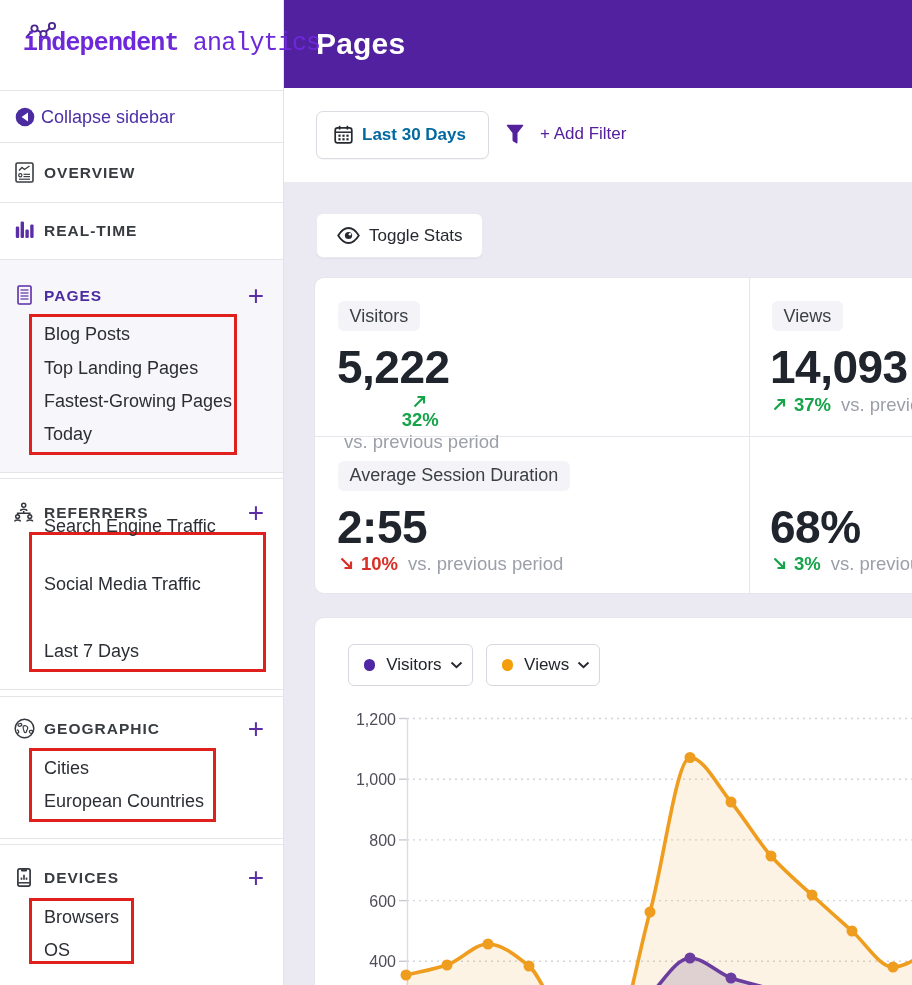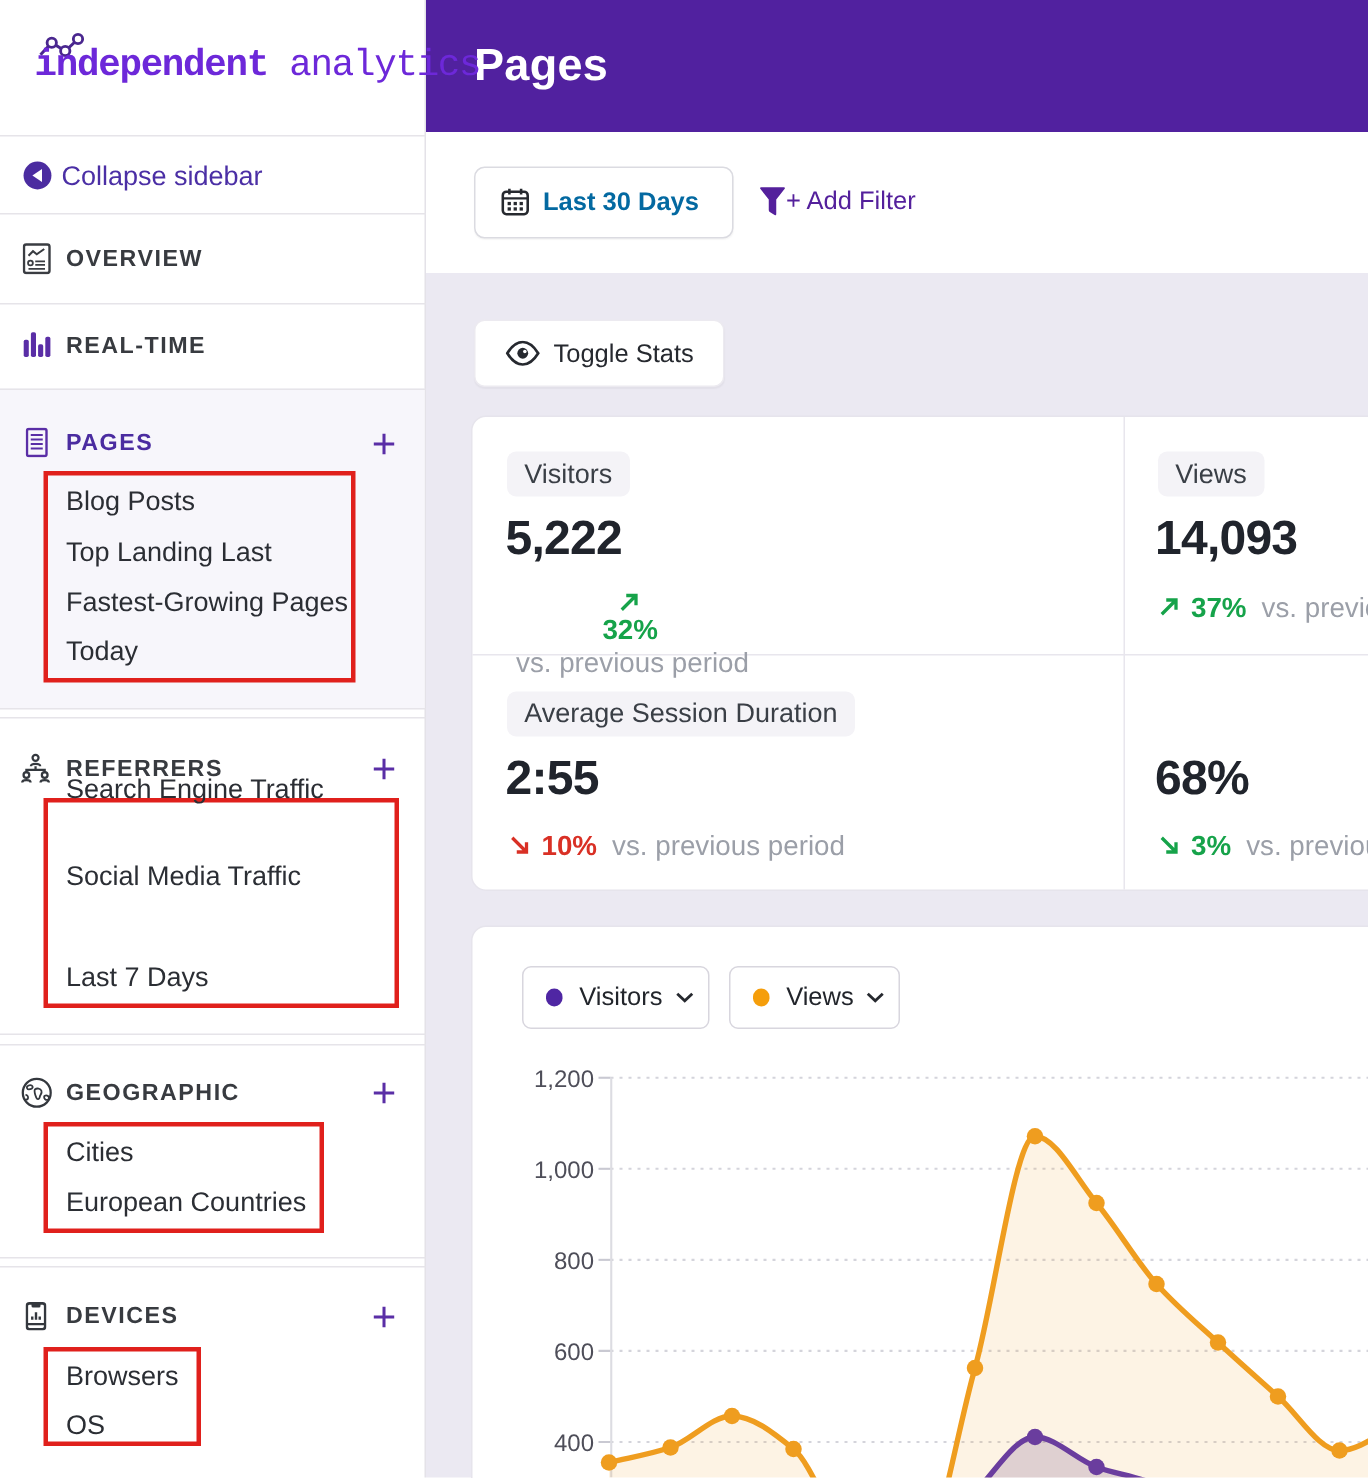--- a/index.html
+++ b/index.html
@@ -10,32 +10,32 @@
 #header { left:284px; top:0; width:628px; height:88px; background:#51219F; }
 #header h1 { position:absolute; left:32px; top:50%; transform:translateY(-50%);
   color:#fff; font-size:30px; font-weight:bold; letter-spacing:0.2px; }
 #toolbar { left:284px; top:88px; width:628px; height:94px; background:#fff; }
 #graybg { left:284px; top:182px; width:628px; height:803px; background:#EBE9F2; }
 .btn { position:absolute; background:#fff; border:1px solid #DBDBE1; border-radius:7px;
   display:flex; align-items:center; box-shadow:0 1px 1px rgba(0,0,0,0.04); }
 #datebtn { left:316px; top:111px; width:172.5px; height:47.5px; padding-left:17px; }
 #datebtn span { font-size:17px; font-weight:bold; color:#0369a1; margin-left:9px; }
 #addfilter { left:506px; top:123.5px; display:flex; align-items:center; }
-#addfilter span { color:#54209C; font-size:17px; margin-left:0; }
+#addfilter span { color:#54209C; font-size:17px; margin-left:16px; }
 #togglebtn { left:316px; top:213px; width:167px; height:45px; padding-left:20px;
   border:1px solid #ECEAF0; }
 #togglebtn span { font-size:17px; color:#26292F; margin-left:9px; }
 
 #stats { left:314px; top:277px; width:868px; height:317px; background:#fff;
   border:1px solid #E6E4EC; border-radius:10px; }
 #stats .vline { position:absolute; left:434px; top:0; width:1px; height:100%; background:#E8E6ED; }
 #stats .hline { position:absolute; left:0; top:158px; width:100%; height:1px; background:#E8E6ED; }
 .badge { position:absolute; background:#F4F3F7; border-radius:6px; font-size:18px;
   line-height:21px; color:#3A3F46; padding:4.5px 11.5px; }
-.bignum { position:absolute; font-size:32px; font-weight:bold; color:#20242C; letter-spacing:-0.5px; }
+.bignum { position:absolute; font-size:46px; font-weight:bold; color:#20242C; letter-spacing:-0.5px; }
 .trend { position:absolute; display:flex; align-items:center; font-size:18.5px; }
 .trend b { margin:0 5px 0 7px; }
 .trend .vs { color:#9B9FA8; margin-left:5px; }
 .up b { color:#16A34A; } .down b { color:#D93025; } .downg b { color:#16A34A; }
 
 #chartcard { left:314px; top:617px; width:868px; height:560px; background:#fff;
   border:1px solid #E6E4EC; border-radius:10px; }
 .legbtn { position:absolute; top:26px; height:42px; background:#fff;
   border:1px solid #D8D6DE; border-radius:6px; display:flex; align-items:center;
   padding:0 9px 0 15px; }
@@ -255,21 +255,21 @@
       <line x1="3.5" y1="5" x2="11.5" y2="5"></line>
       <line x1="3.5" y1="8" x2="11.5" y2="8"></line>
       <line x1="3.5" y1="11" x2="11.5" y2="11"></line>
       <line x1="3.5" y1="14" x2="11.5" y2="14"></line>
     </g>
   </svg>
   <div class="shead" style="left:44px; top:287px; color:#4B2CA0;">PAGES</div>
   <div class="plus" style="top:280px;">+</div>
   <div class="redbox" style="left:29px; top:314px; width:208px; height:141px;"></div>
   <div class="sitem" style="left:44px; top:324px;">Blog Posts</div>
-  <div class="sitem" style="left:44px; top:358px;">Top Landing Last</div>
+  <div class="sitem" style="left:44px; top:358px;">Top Landing Pages</div>
   <div class="sitem" style="left:44px; top:391px;">Fastest-Growing Pages</div>
   <div class="sitem" style="left:44px; top:424px;">Today</div>
 
   <svg class="abs" style="left:14px; top:502px;" width="20" height="20" viewBox="0 0 20 20">
     <g fill="none" stroke="#34383E" stroke-width="1.5">
       <circle cx="9.7" cy="3.2" r="2"></circle>
       <path d="M6.6 8.9 C6.6 6.7 12.8 6.7 12.8 8.9"></path>
       <path d="M9.7 8.9 V11.3 M3.6 13.5 V11.3 H15.8 V13.5"></path>
       <circle cx="3.6" cy="14.6" r="1.9"></circle>
       <path d="M0.8 19.6 C0.8 17.6 6.4 17.6 6.4 19.6"></path>

